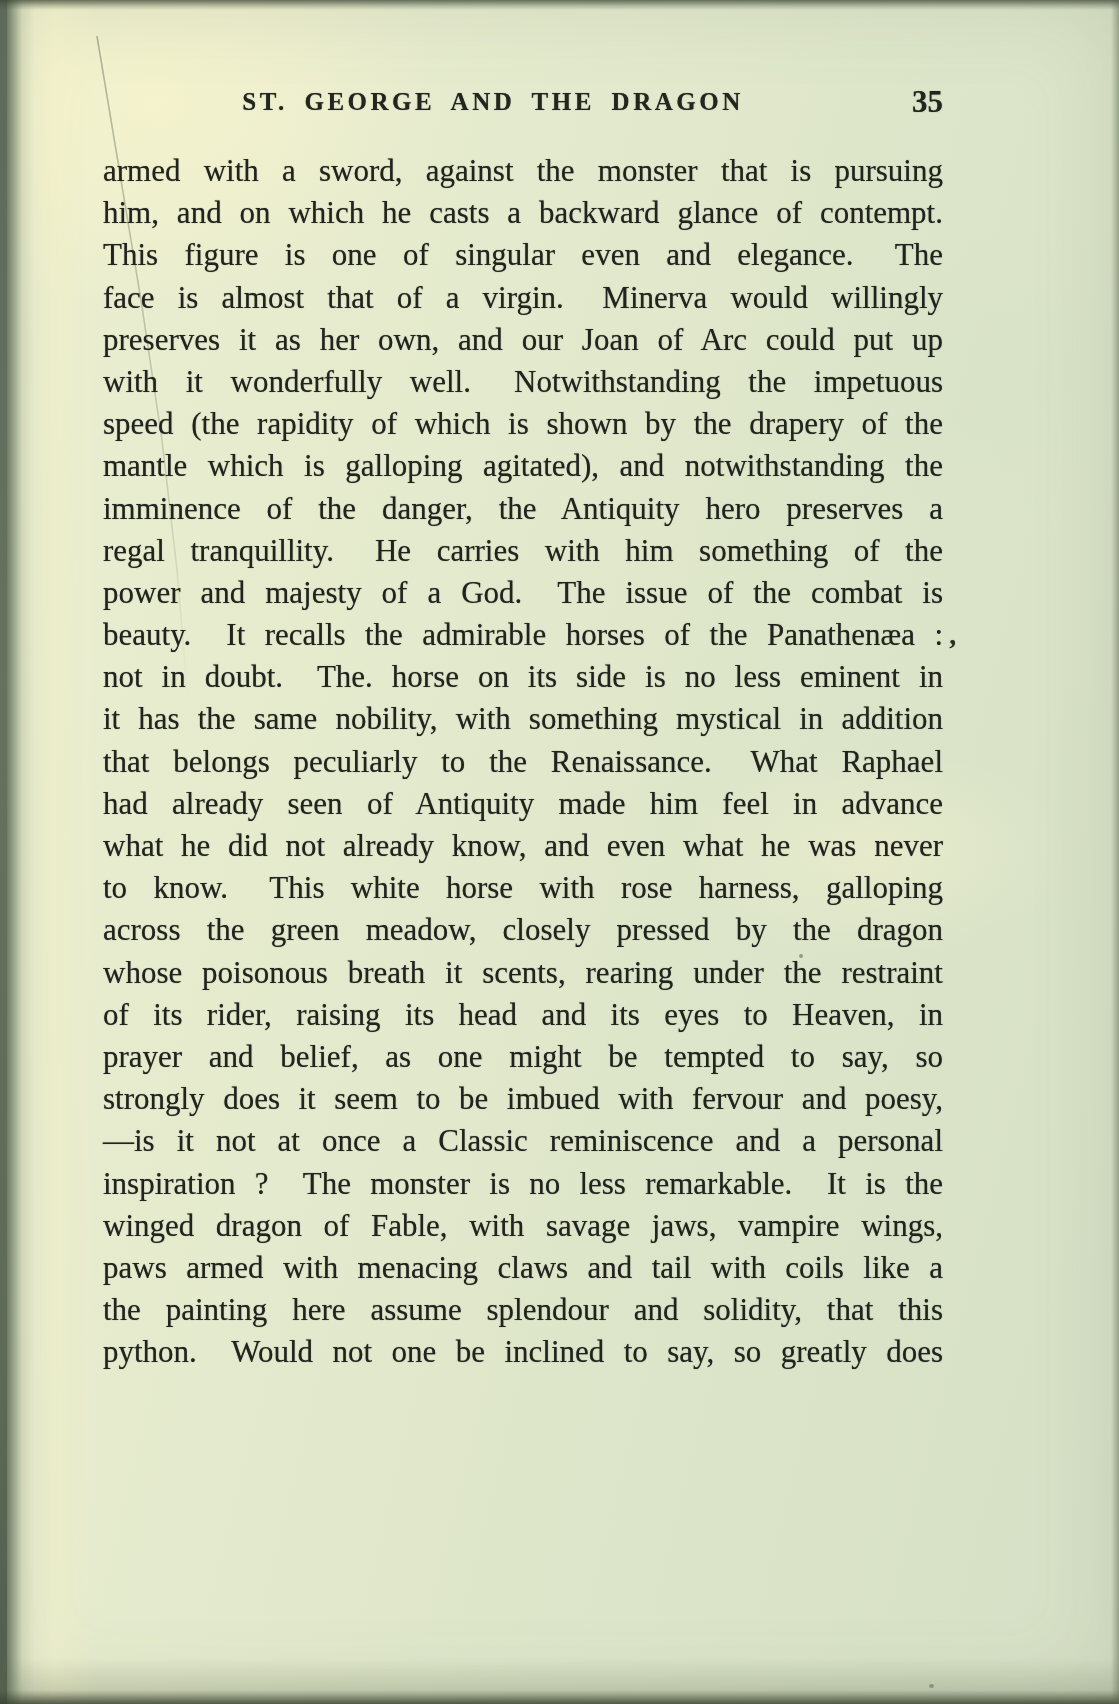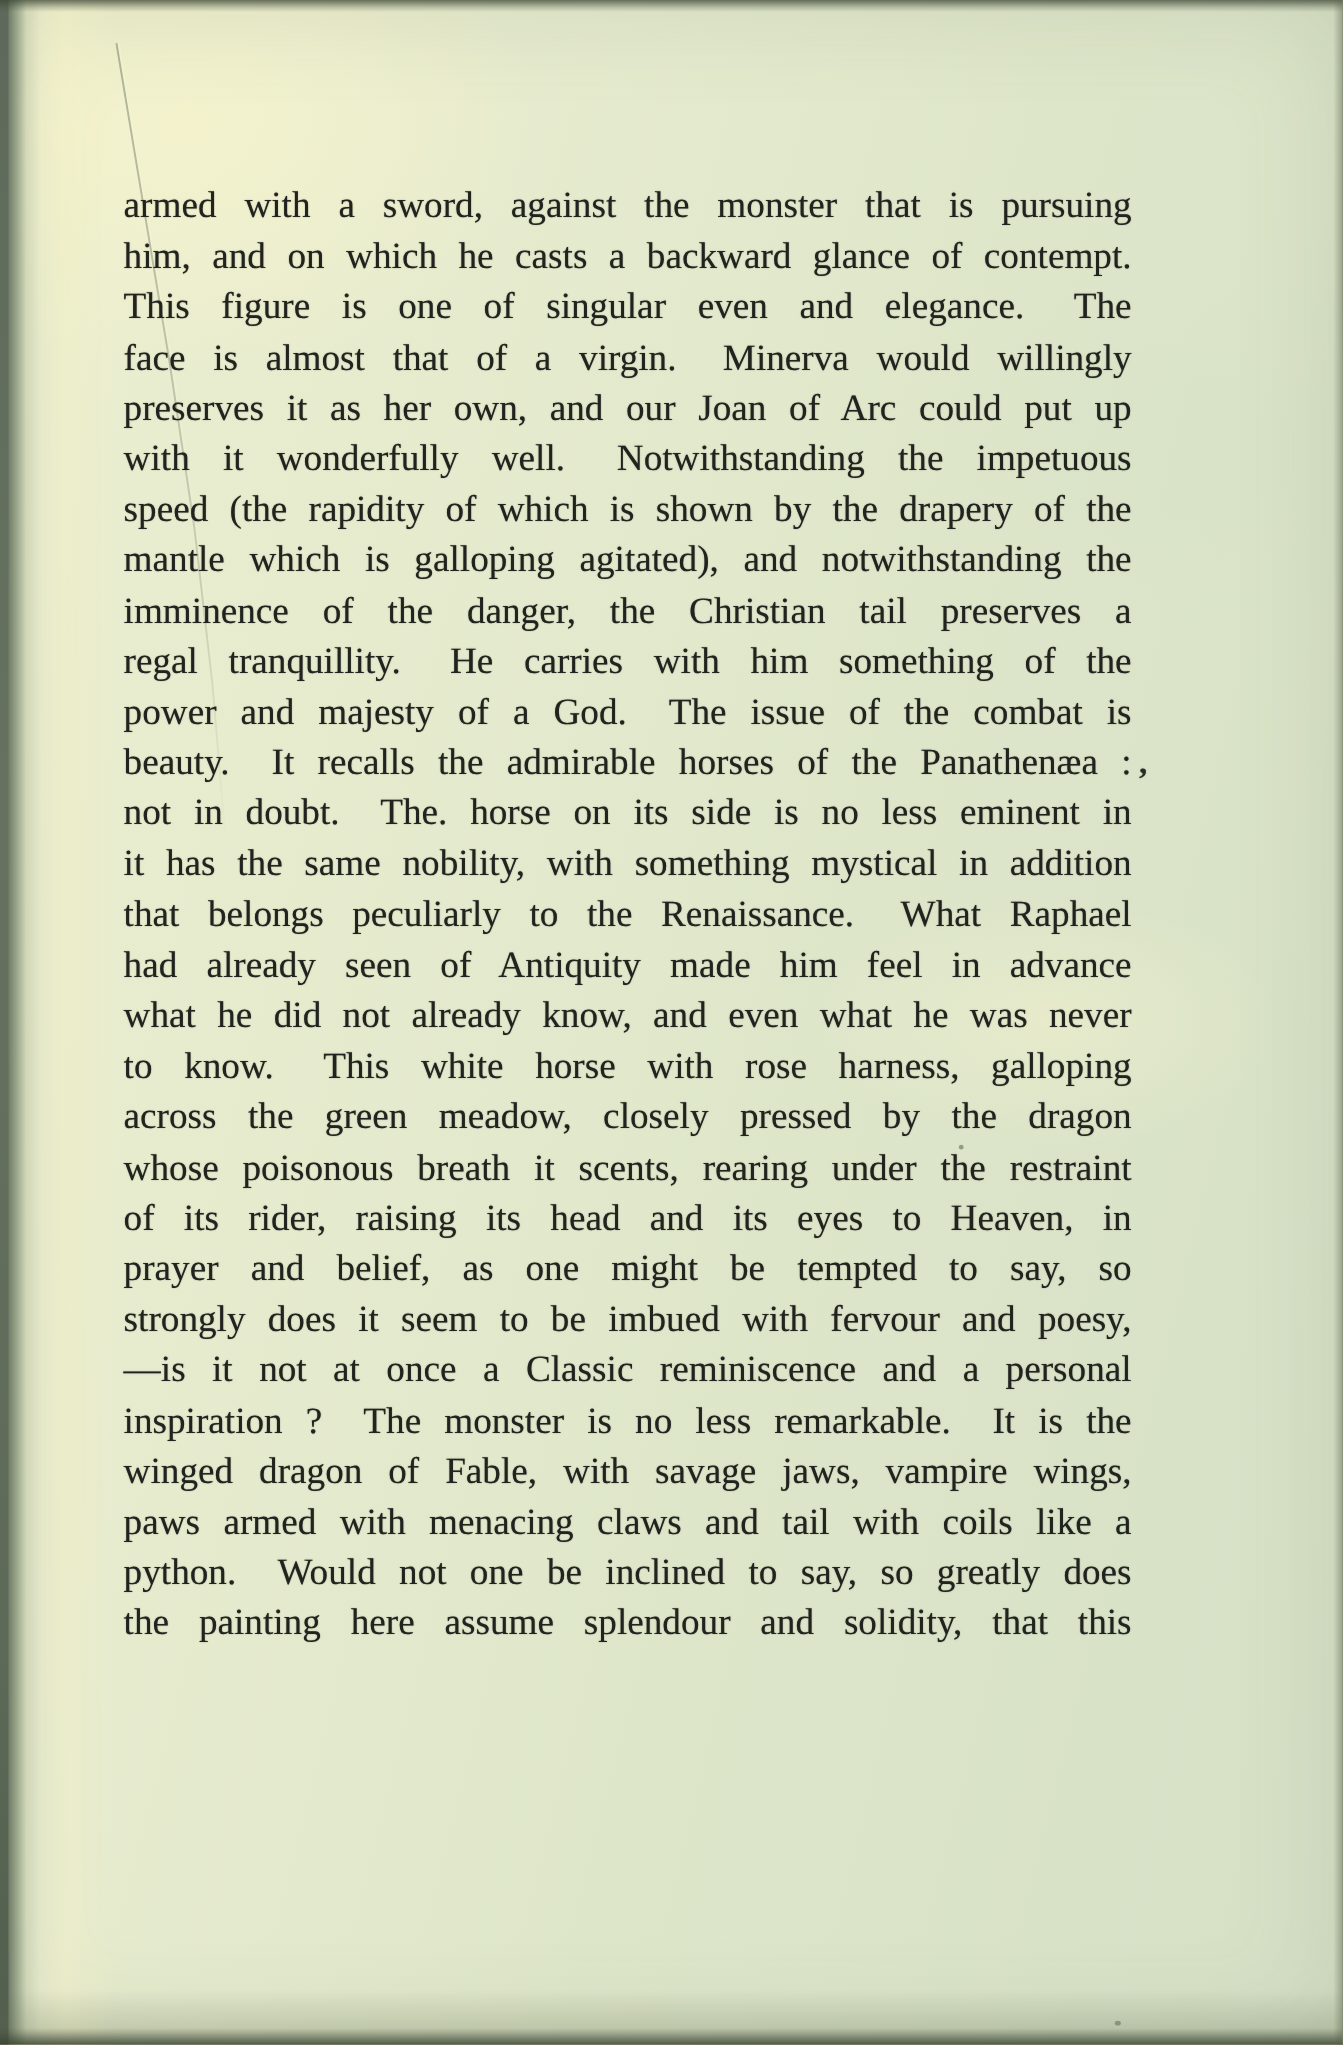--- a/index.html
+++ b/index.html
@@ -108,50 +108,54 @@
       </linearGradient>
       <linearGradient id="creaseLight" x1="0" y1="0" x2="0" y2="1">
         <stop offset="0" stop-color="#f6f4cf" stop-opacity="0.5"></stop>
         <stop offset="1" stop-color="#f6f4cf" stop-opacity="0"></stop>
       </linearGradient>
     </defs>
     <polyline points="97,36 116,150 141,300 162,440 177,570 188,700" fill="none" stroke="url(#creaseFade)" stroke-width="1.6"></polyline>
     <polyline points="99,36 118,150 143,300 164,440 179,570 190,700" fill="none" stroke="url(#creaseLight)" stroke-width="1.2"></polyline>
   </svg>
 
+  <div class="running-head">
+    <div class="running-title">ST. GEORGE AND THE DRAGON</div>
+    <div class="running-page-number">35</div>
+  </div>
 
   <div class="body-text">
       <div class="text-line">armed with a sword, against the monster that is pursuing</div>
       <div class="text-line">him, and on which he casts a backward glance of contempt.</div>
       <div class="text-line">This figure is one of singular even and elegance.  The</div>
       <div class="text-line">face is almost that of a virgin.  Minerva would willingly</div>
       <div class="text-line">preserves it as her own, and our Joan of Arc could put up</div>
       <div class="text-line">with it wonderfully well.  Notwithstanding the impetuous</div>
       <div class="text-line">speed (the rapidity of which is shown by the drapery of the</div>
       <div class="text-line">mantle which is galloping agitated), and notwithstanding the</div>
-      <div class="text-line">imminence of the danger, the Christian tail preserves a</div>
+      <div class="text-line">imminence of the danger, the Antiquity hero preserves a</div>
       <div class="text-line">regal tranquillity.  He carries with him something of the</div>
       <div class="text-line">power and majesty of a God.  The issue of the combat is</div>
       <div class="text-line">beauty.  It recalls the admirable horses of the Panathenæa :</div>
       <div class="text-line">not in doubt.  The. horse on its side is no less eminent in</div>
       <div class="text-line">it has the same nobility, with something mystical in addition</div>
       <div class="text-line">that belongs peculiarly to the Renaissance.  What Raphael</div>
       <div class="text-line">had already seen of Antiquity made him feel in advance</div>
       <div class="text-line">what he did not already know, and even what he was never</div>
       <div class="text-line">to know.  This white horse with rose harness, galloping</div>
       <div class="text-line">across the green meadow, closely pressed by the dragon</div>
       <div class="text-line">whose poisonous breath it scents, rearing under the restraint</div>
       <div class="text-line">of its rider, raising its head and its eyes to Heaven, in</div>
       <div class="text-line">prayer and belief, as one might be tempted to say, so</div>
       <div class="text-line">strongly does it seem to be imbued with fervour and poesy,</div>
       <div class="text-line">—is it not at once a Classic reminiscence and a personal</div>
       <div class="text-line">inspiration ?  The monster is no less remarkable.  It is the</div>
       <div class="text-line">winged dragon of Fable, with savage jaws, vampire wings,</div>
       <div class="text-line">paws armed with menacing claws and tail with coils like a</div>
+      <div class="text-line">the painting here assume splendour and solidity, that this</div>
       <div class="text-line">python.  Would not one be inclined to say, so greatly does</div>
-      <div class="text-line">the painting here assume splendour and solidity, that this</div>
     </div>
 
   <div class="stray-apostrophe">’</div>
   <div class="ink-speck speck-1"></div>
   <div class="ink-speck speck-2"></div>
 
 </div>
 
 </body></html>

